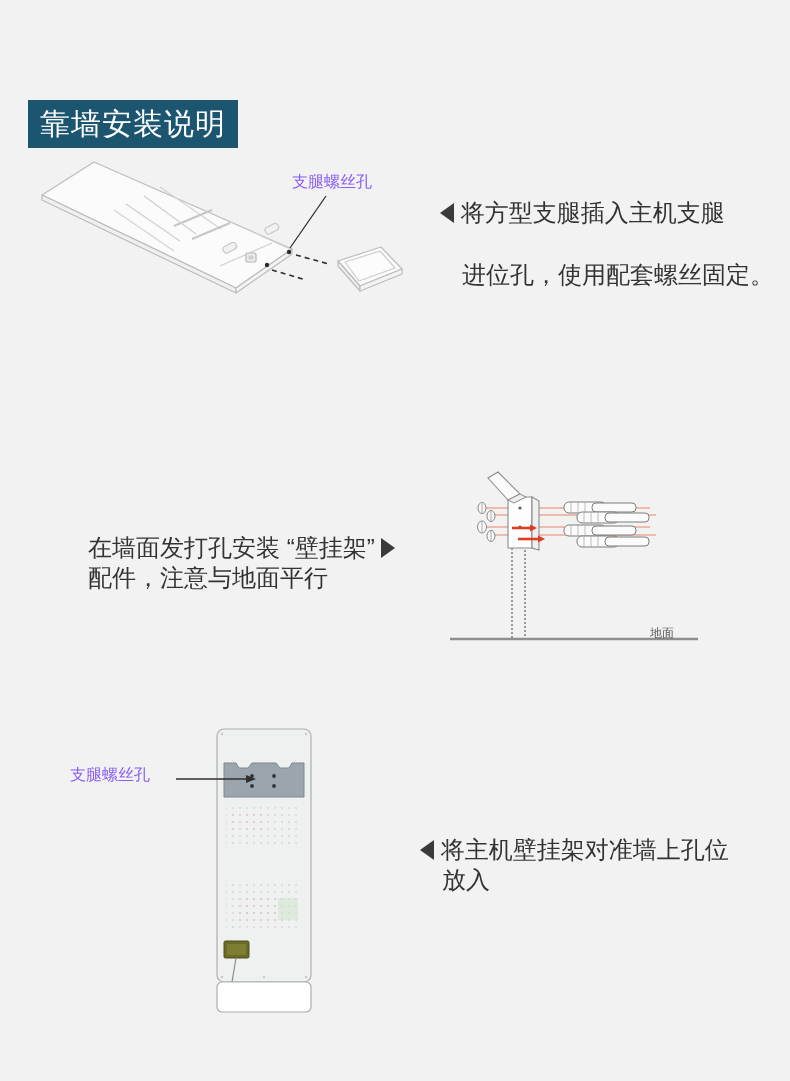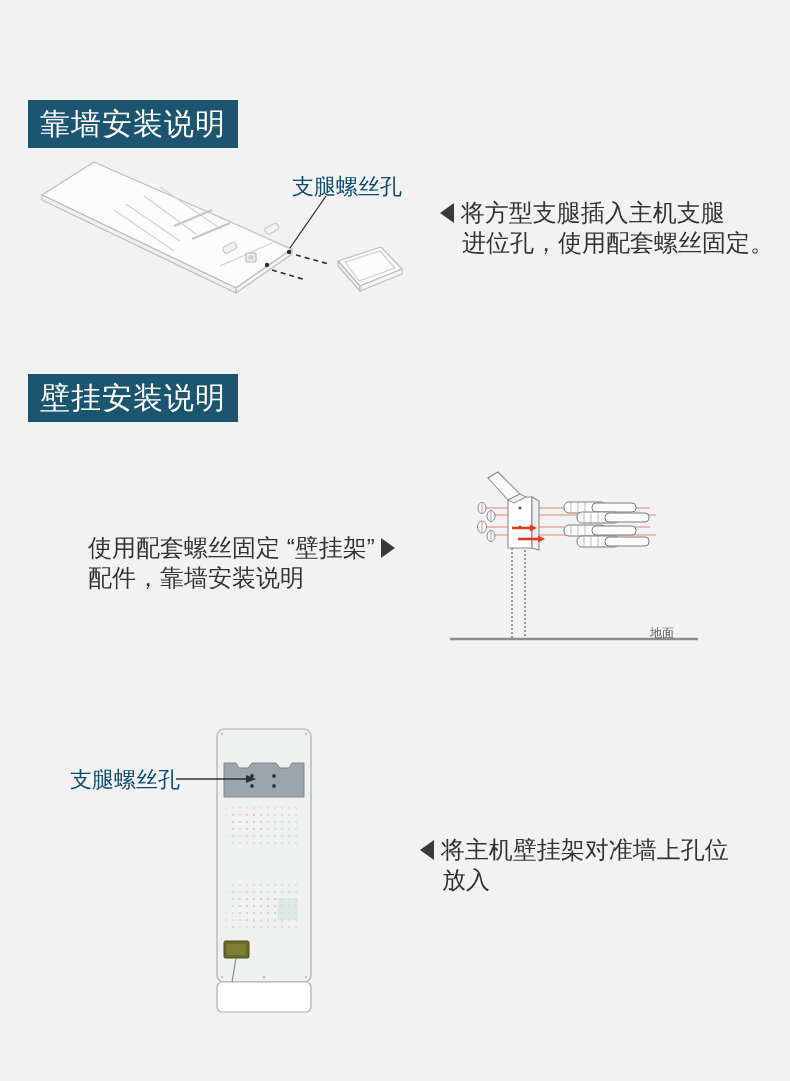--- a/index.html
+++ b/index.html
@@ -55,31 +55,31 @@
     border-bottom: 10px solid transparent;
     border-right: 14px solid #3a3a3a;
   }
   .tri-right {
     border-top: 10px solid transparent;
     border-bottom: 10px solid transparent;
     border-left: 14px solid #3a3a3a;
   }
 
   #instr-leg { left: 440px; top: 198px; }
-  #instr-leg .ln2 { padding-left: 22px; }
+  #instr-leg .ln2 { padding-left: 22px; margin-top: 32px; }
 
   #instr-wall { left: 88px; top: 533px; }
   #instr-bracket { left: 420px; top: 793px; margin-top: 42px; }
   #instr-bracket .ln2 { padding-left: 22px; }
 
   
   .callout {
     position: absolute;
-    font-size: 22px;
-    color: #0c4a6e;
+    font-size: 16px;
+    color: #8b5cf6;
     white-space: nowrap;
   }
   #label-screwhole { left: 292px; top: 172px; }
   #label-bracket   { left: 70px;  top: 765px; }
   #label-ground    { left: 650px; top: 625px; font-size: 12px; color: #555; }
 
   
   .fig { position: absolute; }
   #fig-panel   { left: 24px;  top: 148px; }
   #fig-wall    { left: 440px; top: 470px; }
@@ -144,28 +144,27 @@
   </svg>
 
   <div class="instr" id="instr-leg">
     <span class="ln ln1">
       <span class="tri tri-left"></span>
       <span>将方型支腿插入主机支腿</span>
     </span>
     <span class="ln ln2">进位孔，使用配套螺丝固定。</span>
   </div>
 
-  <div class="badge" id="badge-2">壁挂安装说明</div>
 
   <div class="instr" id="instr-wall">
     <span class="ln ln1">
-      <span>使用配套螺丝固定 “壁挂架”</span>
+      <span>在墙面发打孔安装 “壁挂架”</span>
       <span class="tri tri-right"></span>
     </span>
-    <span class="ln ln2">配件，靠墙安装说明</span>
+    <span class="ln ln2">配件，注意与地面平行</span>
   </div>
 
   <div class="fig" id="fig-wall">
     <svg width="265" height="185" viewBox="0 0 265 185">
 
       <g stroke="#e8836f" stroke-width="1">
         <path d="M42 38 L210 38"></path>
         <path d="M50 45 L216 45"></path>
         <path d="M42 57 L210 57"></path>
         <path d="M50 65 L216 65"></path>

